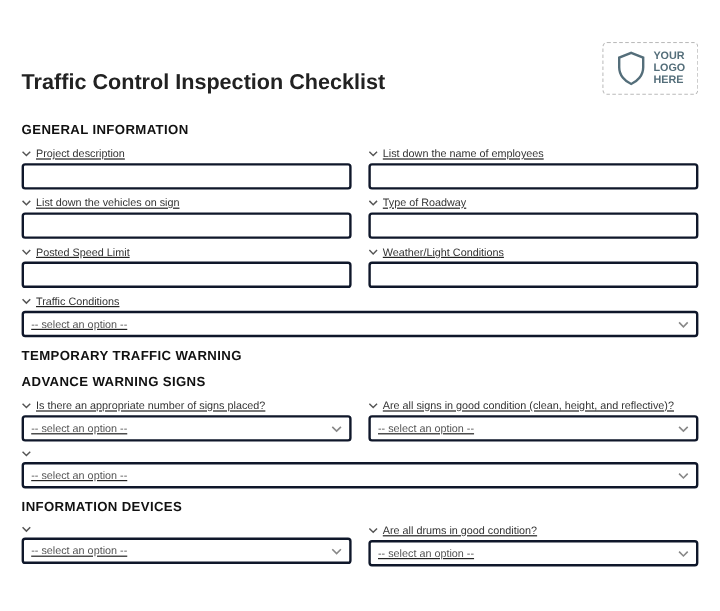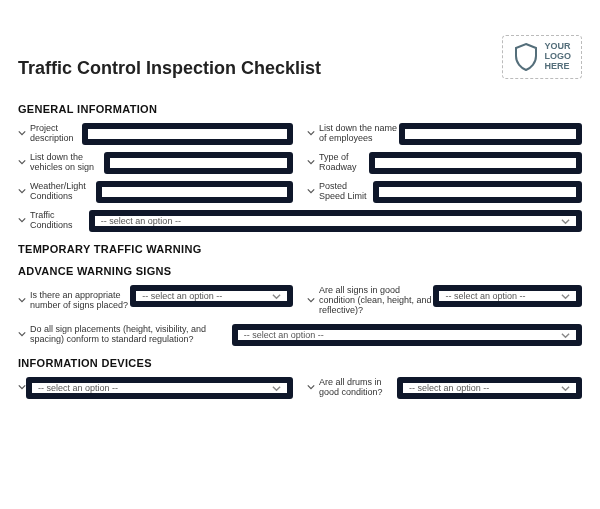--- a/index.html
+++ b/index.html
@@ -47,41 +47,42 @@
     color: #111;
   }
   .row {
     display: flex;
     gap: 14px;
     margin-bottom: 6px;
   }
   .field {
     flex: 1;
     display: flex;
-    flex-direction: row;
+    flex-direction: column;
+    text-decoration: underline;
   }
   .field.full { flex: 0 0 100%; }
   .field-label {
     display: flex;
     align-items: center;
     gap: 4px;
     font-size: 9px;
     color: #333;
     margin-bottom: 3px;
   }
   .chev {
     display: inline-flex;
     align-items: center;
     justify-content: center;
   }
   .chev svg { display: block; }
   input.text-input, .select {
     width: 100%;
     height: 22px;
-    border: 6px solid #0f172a;
+    border: 2px solid #0f172a;
     border-radius: 3px;
     font-size: 9px;
     padding: 0 6px;
     background: #fff;
     color: #555;
   }
   .select {
     display: flex;
     align-items: center;
     justify-content: space-between;
@@ -162,35 +163,35 @@
 </div>
 
 <div class="row">
   <div class="field">
     <div class="field-label">
       <span class="chev">
           <svg width="8" height="8" viewBox="0 0 10 10">
             <path d="M1 3 L5 7 L9 3" fill="none" stroke="#555" stroke-width="1.5"></path>
           </svg>
         </span>
+      <span>Posted Speed Limit</span>
+    </div>
+    <input class="text-input" style="">
+  </div>
+  <div class="field">
+    <div class="field-label">
+      <span class="chev">
+          <svg width="8" height="8" viewBox="0 0 10 10">
+            <path d="M1 3 L5 7 L9 3" fill="none" stroke="#555" stroke-width="1.5"></path>
+          </svg>
+        </span>
       <span>Weather/Light Conditions</span>
     </div>
     <input class="text-input" style="">
   </div>
-  <div class="field">
-    <div class="field-label">
-      <span class="chev">
-          <svg width="8" height="8" viewBox="0 0 10 10">
-            <path d="M1 3 L5 7 L9 3" fill="none" stroke="#555" stroke-width="1.5"></path>
-          </svg>
-        </span>
-      <span>Posted Speed Limit</span>
-    </div>
-    <input class="text-input" style="">
-  </div>
 </div>
 
 <div class="row">
   <div class="field full">
     <div class="field-label">
       <span class="chev">
           <svg width="8" height="8" viewBox="0 0 10 10">
             <path d="M1 3 L5 7 L9 3" fill="none" stroke="#555" stroke-width="1.5"></path>
           </svg>
         </span>
@@ -251,21 +252,20 @@
 </div>
 
 <div class="row">
   <div class="field full">
     <div class="field-label">
       <span class="chev">
           <svg width="8" height="8" viewBox="0 0 10 10">
             <path d="M1 3 L5 7 L9 3" fill="none" stroke="#555" stroke-width="1.5"></path>
           </svg>
         </span>
-      <span>Do all sign placements (height, visibility, and spacing) conform to standard regulation?</span>
     </div>
     <div class="select">
       <span class="select-text">-- select an option --</span>
       <span class="caret">
           <svg width="9" height="9" viewBox="0 0 10 10">
             <path d="M1 3 L5 7 L9 3" fill="none" stroke="#888" stroke-width="1.5"></path>
           </svg>
         </span>
     </div>
   </div>

